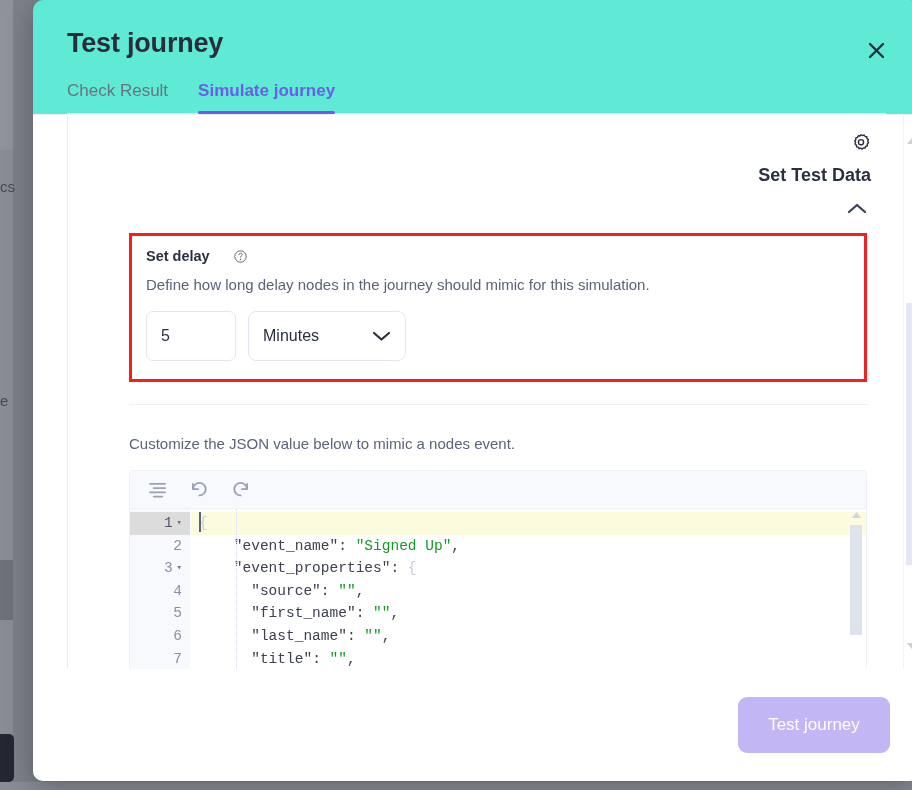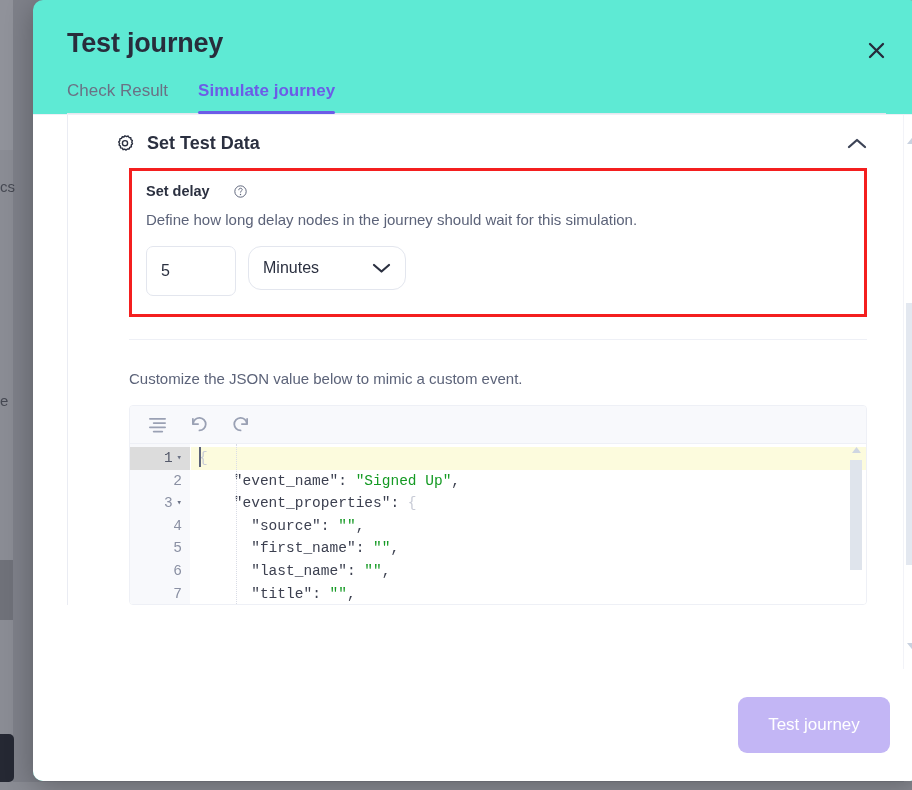--- a/index.html
+++ b/index.html
@@ -150,24 +150,25 @@
   #panel-divider-left {
     position: absolute;
     left: 34px; top: 0; bottom: 0;
     width: 1px;
     background: #eaecf3;
   }
 
   
   #section-header {
     display: flex;
-    align-items: center;
+    align-items: flex-end;
     gap: 12px;
     padding: 18px 30px 10px 20px;
     margin-left: 28px;
+    flex-direction: column;
   }
   #section-title {
     font-size: 18px;
     font-weight: bold;
     color: #2b3040;
   }
   #collapse-button {
     margin-left: auto;
     border: none;
     background: transparent;
@@ -208,23 +209,23 @@
     border: 1px solid #e3e6ee;
     border-radius: 7px;
     padding: 0 14px;
     font-size: 16px;
     color: #2b3040;
     font-family: "Liberation Sans", sans-serif;
     background: #fff;
   }
   #delay-unit-select {
     width: 158px;
-    height: 44px;
+    height: 50px;
     border: 1px solid #e3e6ee;
-    border-radius: 13px;
+    border-radius: 8px;
     padding: 0 14px;
     display: flex;
     align-items: center;
     cursor: pointer;
     background: #fff;
   }
   #delay-unit-label {
     font-size: 16px;
     color: #2b3040;
   }
@@ -455,36 +456,36 @@
         <div class="field-label-row">
           <span class="field-label">Set delay</span>
           <span style="display:flex">
             <svg width="13" height="13" viewBox="0 0 16 16" aria-hidden="true">
               <circle cx="8" cy="8" r="7" fill="none" stroke="#5c6379" stroke-width="1.2"></circle>
               <path d="M5.9 5.9c0-1.2 1-1.9 2.1-1.9 1.2 0 2.1.7 2.1 1.8 0 1.3-1.9 1.4-2 3" fill="none" stroke="#5c6379" stroke-width="1.2" stroke-linecap="round"></path>
               <circle cx="8" cy="11.7" r=".85" fill="#5c6379"></circle>
             </svg>
           </span>
         </div>
-        <div class="field-desc">Define how long delay nodes in the journey should wait for this simulation.</div>
+        <div class="field-desc">Define how long delay nodes in the journey should mimic for this simulation.</div>
         <div id="delay-controls">
           <input id="delay-value-input" type="text" value="5" style="">
           <div id="delay-unit-select">
             <span id="delay-unit-label">Minutes</span>
             <span id="delay-unit-chevron">
               <svg width="19" height="12" viewBox="0 0 19 12" aria-hidden="true">
                 <path d="M2 3 L9.5 9.5 L17 3" stroke="#2b3040" stroke-width="2.2" fill="none" stroke-linecap="round" stroke-linejoin="round"></path>
               </svg>
             </span>
           </div>
         </div>
       </div>
 
       <div id="custom-block">
-        <div class="field-desc">Customize the JSON value below to mimic a custom event.</div>
+        <div class="field-desc">Customize the JSON value below to mimic a nodes event.</div>
 
         <div id="editor-wrap">
           <div id="editor-toolbar">
             <button class="toolbar-btn" title="Format">
               <svg width="19" height="17" viewBox="0 0 20 18" aria-hidden="true">
                 <path d="M2 3h16M6 7.5h12M2 12h16M6 16.5h9" stroke="#9aa1b4" stroke-width="2" stroke-linecap="round"></path>
               </svg>
             </button>
             <button class="toolbar-btn" title="Undo">
               <svg width="20" height="18" viewBox="0 0 22 20" aria-hidden="true">

